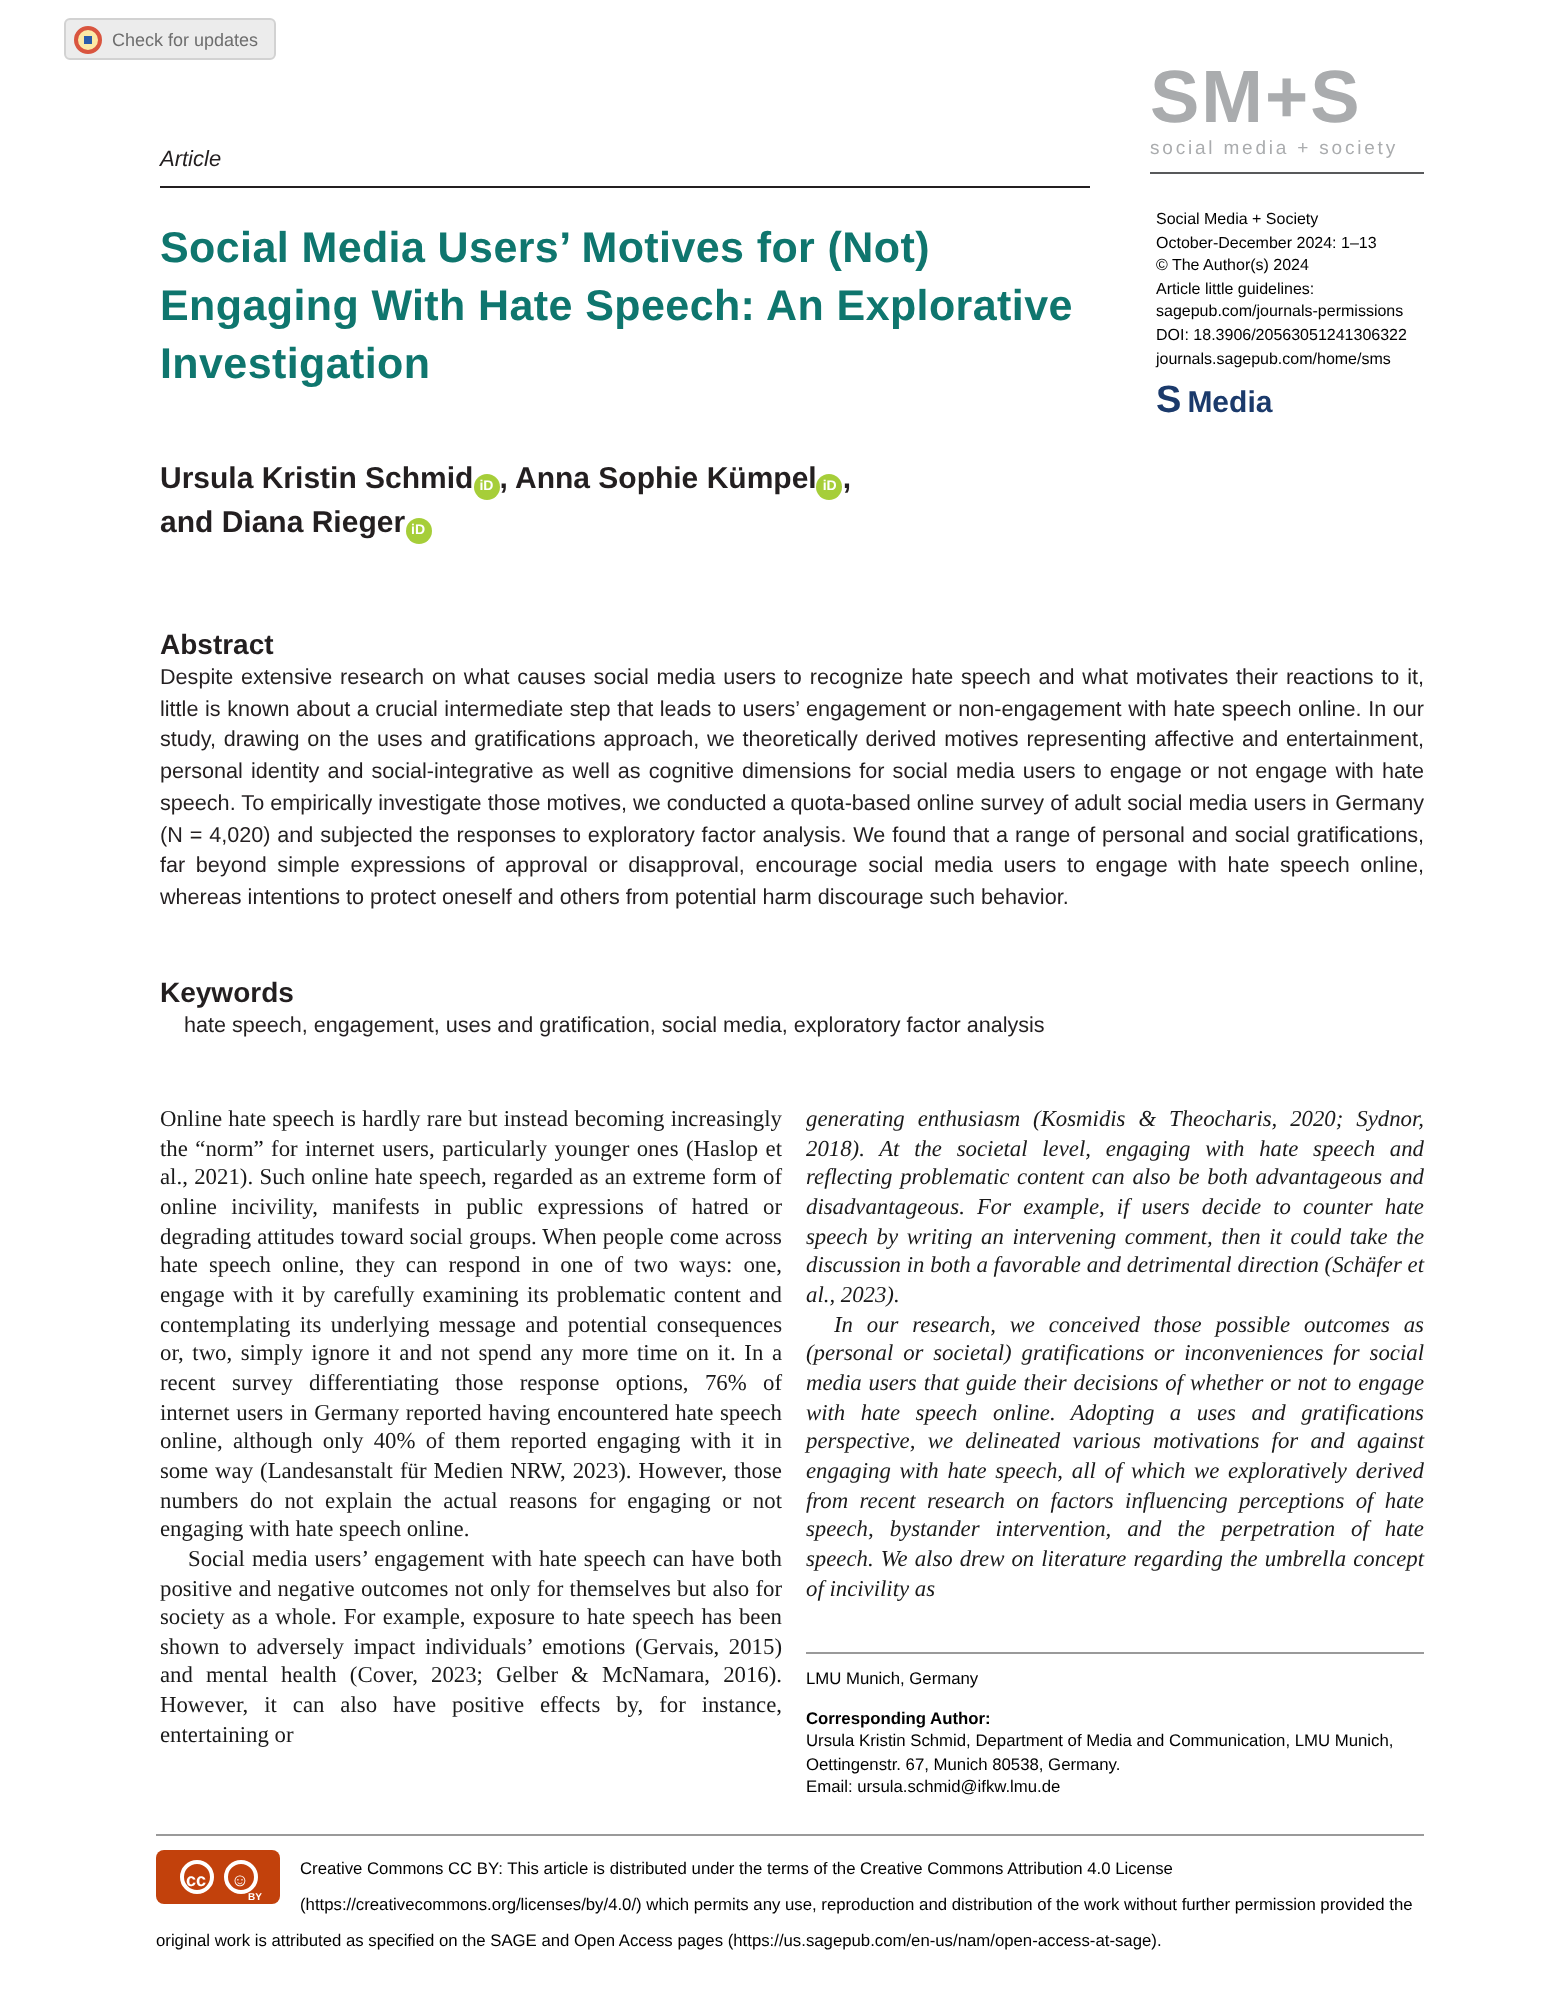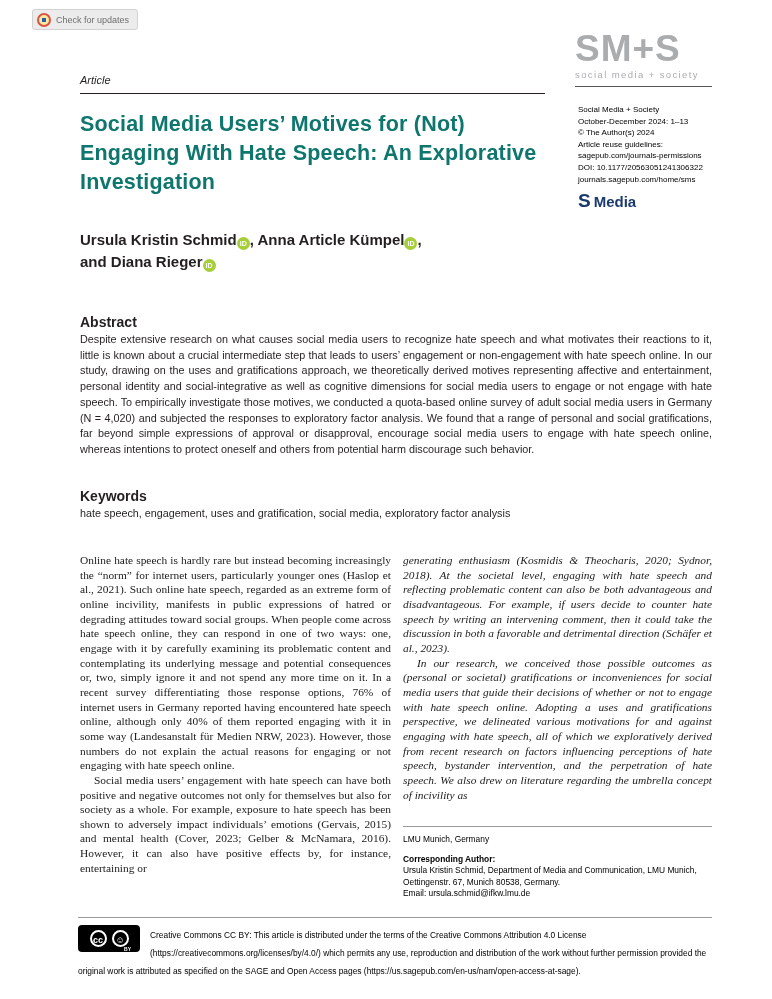--- a/index.html
+++ b/index.html
@@ -74,21 +74,21 @@
     position:relative; top:1px; cursor:pointer;
   }
 
   
   .abstract { position:absolute; left:80px; top:314px; width:632px; }
   .section-heading { font-size:14px; font-weight:bold; margin-bottom:2px; }
   .abstract-text {
     font-size:10.8px; line-height:15.7px; text-align:justify; color:#231f20;
   }
   .keywords { position:absolute; left:80px; top:488px; width:632px; }
-  .keywords-text { font-size:10.8px; line-height:15px; }
+  .keywords-text { font-size:10.8px; line-height:15px;margin-left:12px; }
 
   
   .body-col {
     position:absolute; top:553px; width:311px;
     font-family:"Liberation Serif", serif;
     font-size:11.4px; line-height:14.65px; text-align:justify; color:#1a1a1a;
   }
   .col-left { left:80px; }
   .col-right { left:403px; width:309px;font-style:italic; }
   .body-col p.indent { text-indent:14px; }
@@ -96,21 +96,21 @@
   
   .footnote { position:absolute; left:403px; top:826px; width:309px; }
   .footnote-rule { border-top:0.5px solid #9a9a9a; margin-bottom:7px; }
   .footnote div { font-size:8.4px; line-height:11.5px; color:#000; }
   .fn-head { font-weight:bold; margin-top:8px; }
 
   
   .license-rule { position:absolute; left:78px; top:917px; width:634px; border-top:0.5px solid #9a9a9a; }
   .license { position:absolute; left:78px; top:924px; width:634px; }
   .cc-logo {
-    float:left; width:62px; height:27px; background:#000000;
+    float:left; width:62px; height:27px; background:#c2410c;
     border-radius:4px; margin-right:10px; margin-top:1px;
     display:flex; align-items:center; justify-content:center; gap:5px;
     position:relative; cursor:pointer;
   }
   .cc-circle {
     width:17px; height:17px; border-radius:50%; border:2px solid #fff;
     color:#fff; font-size:9px; font-weight:bold; text-align:center; line-height:16px;
   }
   .cc-by-label {
     position:absolute; right:9px; bottom:0px; color:#fff; font-size:5px; font-weight:bold;
@@ -130,36 +130,36 @@
   <div class="masthead">
     <div class="masthead-logo">SM+S</div>
     <div class="masthead-tagline">social media + society</div>
     <div class="masthead-rule"></div>
   </div>
 
   <div class="journal-info">
     <div>Social Media + Society</div>
     <div>October-December 2024: 1–13</div>
     <div>© The Author(s) 2024</div>
-    <div>Article reuse guidelines:</div>
+    <div>Article little guidelines:</div>
     <div>sagepub.com/journals-permissions</div>
-    <div>DOI: 10.1177/20563051241306322</div>
+    <div>DOI: 18.3906/20563051241306322</div>
     <div>journals.sagepub.com/home/sms</div>
   </div>
   <div class="sage-logo">
     <span class="sage-s">S</span>
     <span class="sage-word">Media</span>
   </div>
 
   <div class="article-label">Article</div>
   <div class="article-rule"></div>
   <h1 class="title">Social Media Users’ Motives for (Not) Engaging With Hate Speech: An Explorative Investigation</h1>
 
   <div class="authors">
-    <span>Ursula Kristin Schmid</span><span class="orcid-icon">iD</span><span>, </span><span>Anna Article Kümpel</span><span class="orcid-icon">iD</span><span>,</span><br>
+    <span>Ursula Kristin Schmid</span><span class="orcid-icon">iD</span><span>, </span><span>Anna Sophie Kümpel</span><span class="orcid-icon">iD</span><span>,</span><br>
     <span>and Diana Rieger</span><span class="orcid-icon">iD</span>
   </div>
 
   <div class="abstract">
     <div class="section-heading">Abstract</div>
     <div class="abstract-text">Despite extensive research on what causes social media users to recognize hate speech and what motivates their reactions to it, little is known about a crucial intermediate step that leads to users’ engagement or non-engagement with hate speech online. In our study, drawing on the uses and gratifications approach, we theoretically derived motives representing affective and entertainment, personal identity and social-integrative as well as cognitive dimensions for social media users to engage or not engage with hate speech. To empirically investigate those motives, we conducted a quota-based online survey of adult social media users in Germany (N = 4,020) and subjected the responses to exploratory factor analysis. We found that a range of personal and social gratifications, far beyond simple expressions of approval or disapproval, encourage social media users to engage with hate speech online, whereas intentions to protect oneself and others from potential harm discourage such behavior.</div>
   </div>
 
   <div class="keywords">
     <div class="section-heading">Keywords</div>

